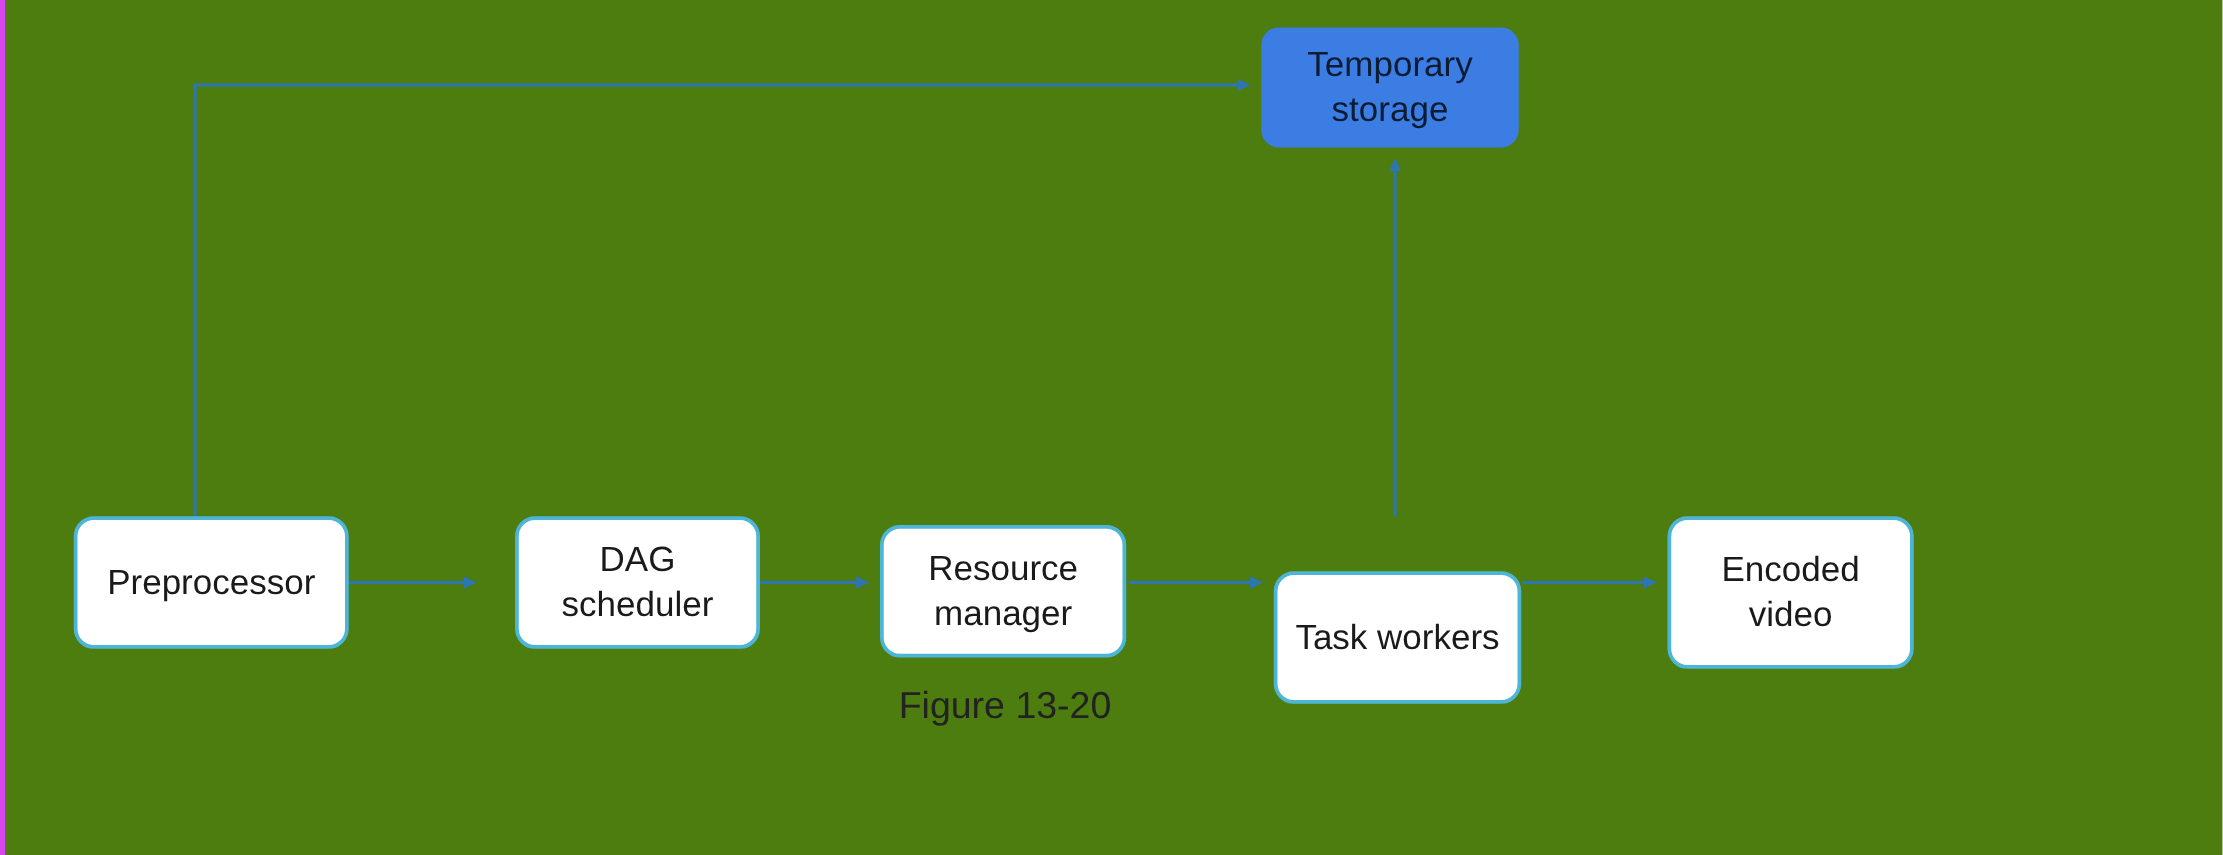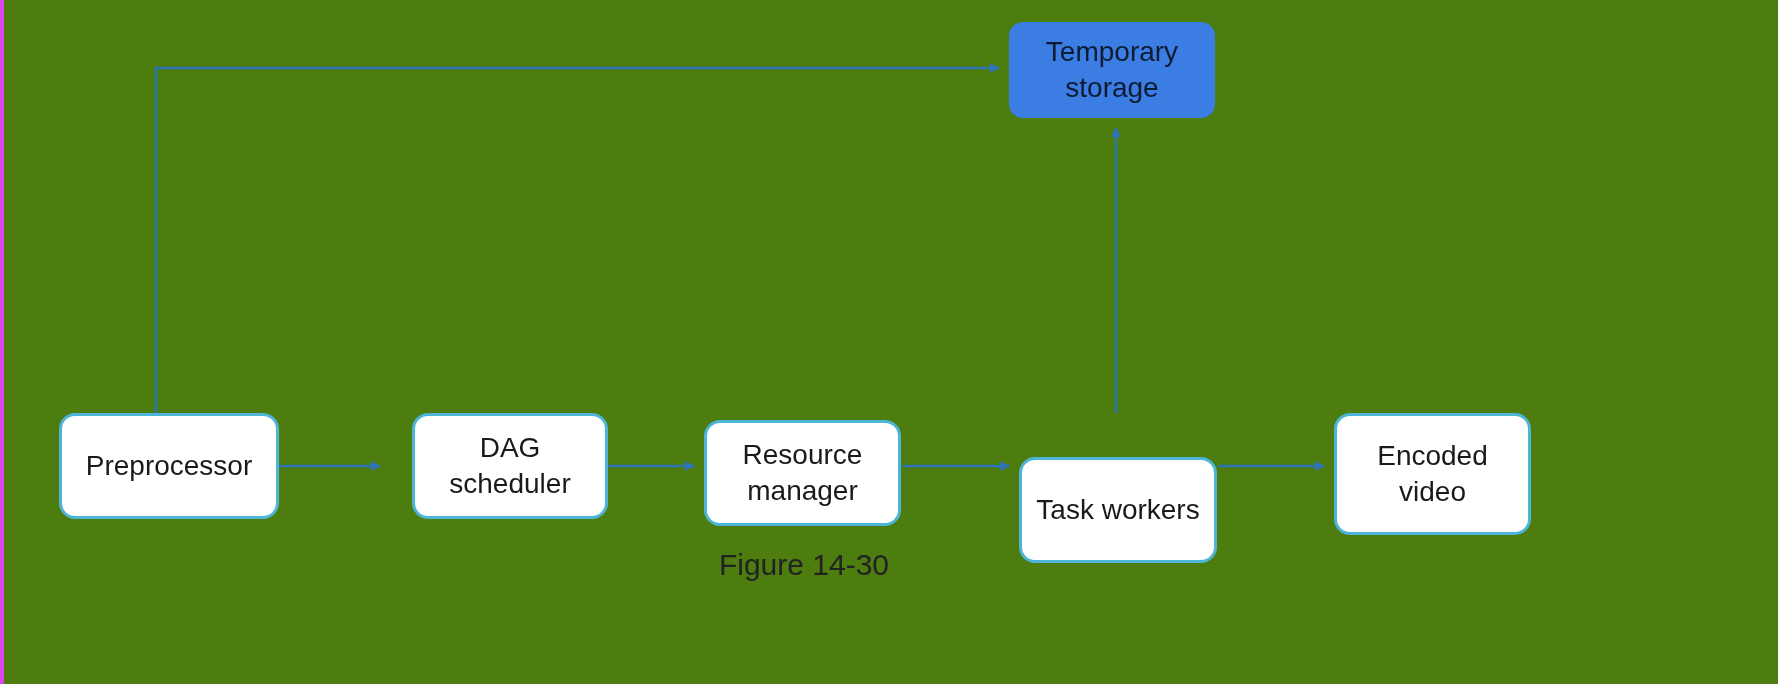--- a/index.html
+++ b/index.html
@@ -108,15 +108,15 @@
   </div>
 
   <div class="node node--task-workers">
     <span>Task workers</span>
   </div>
 
   <div class="node node--encoded-video">
     <span class="label-wrap">Encoded video</span>
   </div>
 
-  <div class="caption">Figure 14-30</div>
+  <div class="caption">Figure 13-20</div>
 
 </div>
 
 </body></html>

